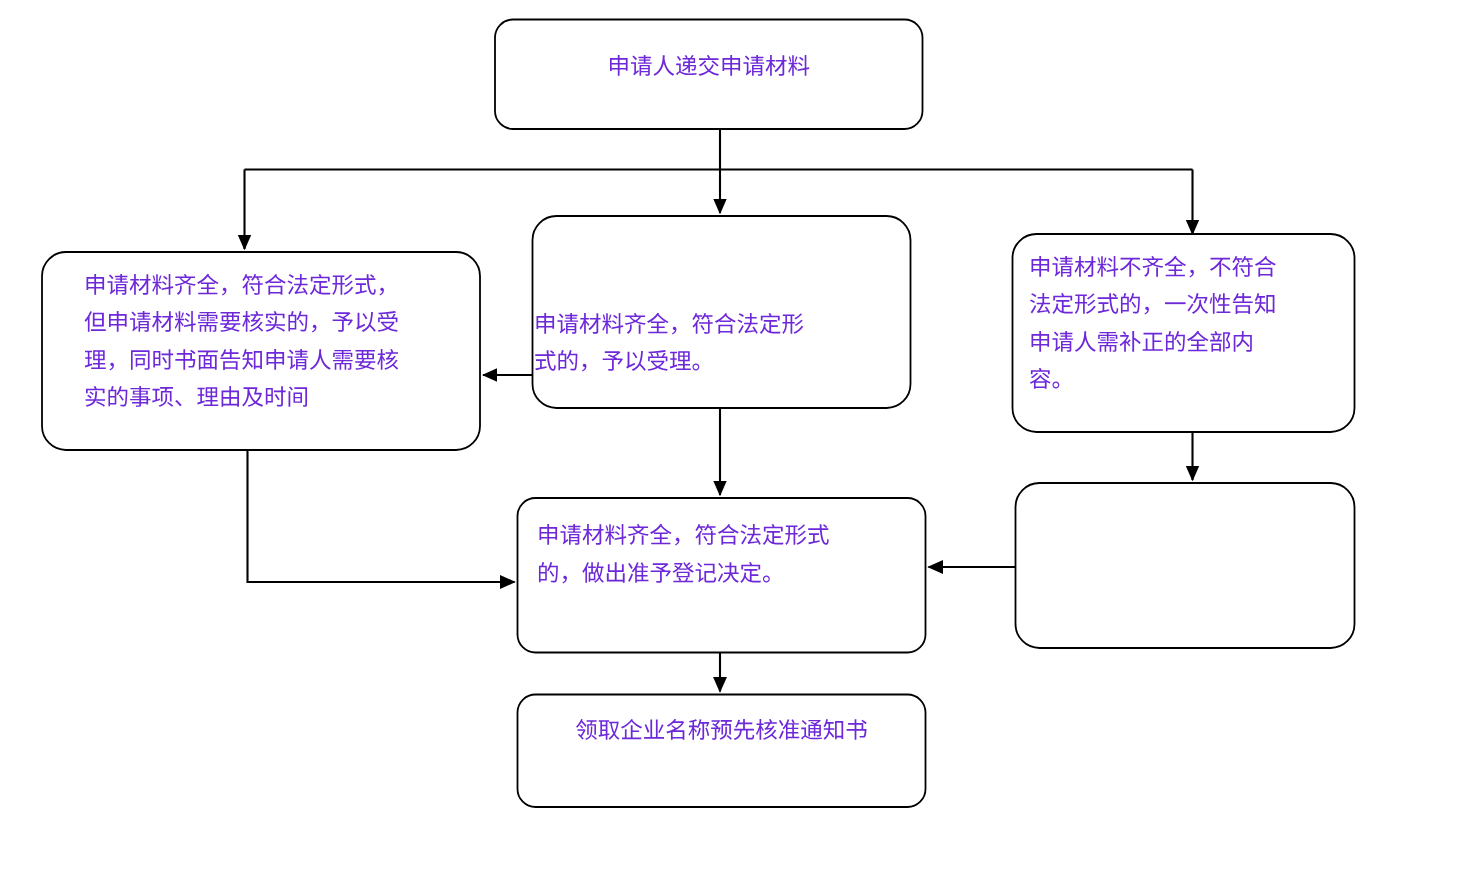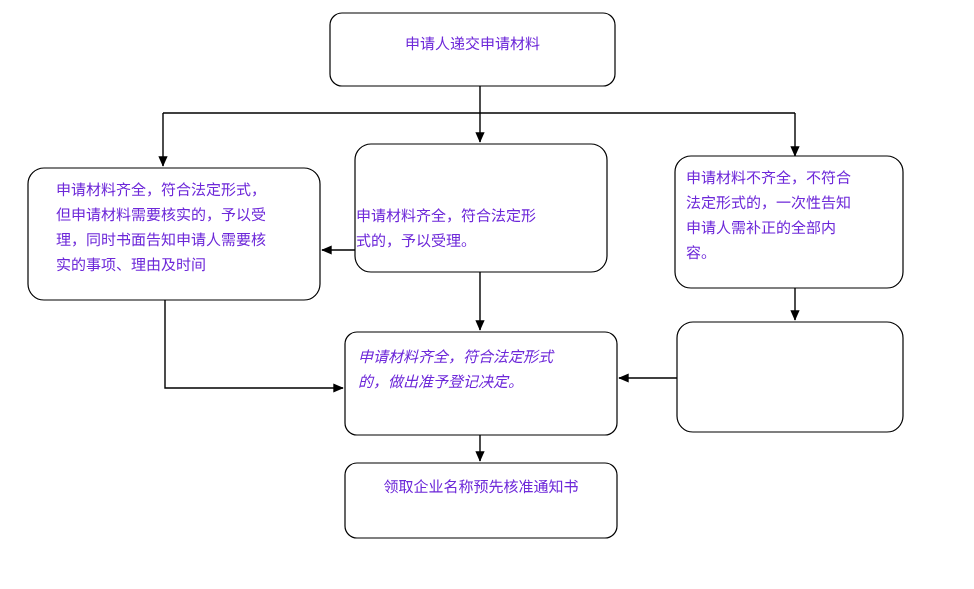--- a/index.html
+++ b/index.html
@@ -114,18 +114,18 @@
 
   <div class="node-label label-left" style="left:356px; top:156px; width:232px;margin-top:48px;">申请材料齐全，符合法定形
 式的，予以受理。</div>
 
   <div class="node-label label-left" style="left:686px; top:166px; width:212px;">申请材料不齐全，不符合
 法定形式的，一次性告知
 申请人需补正的全部内
 容。</div>
 
 
-  <div class="node-label label-left" style="left:358px; top:345px; width:252px;font-style:italic;">申请材料齐全，符合法定形式
+  <div class="node-label label-left" style="left:358px; top:345px; width:252px;">申请材料齐全，符合法定形式
 的，做出准予登记决定。</div>
 
   <div class="node-label label-centered" style="left:345px; top:475px; width:272px;">领取企业名称预先核准通知书</div>
 
 </div>
 
 </body></html>

